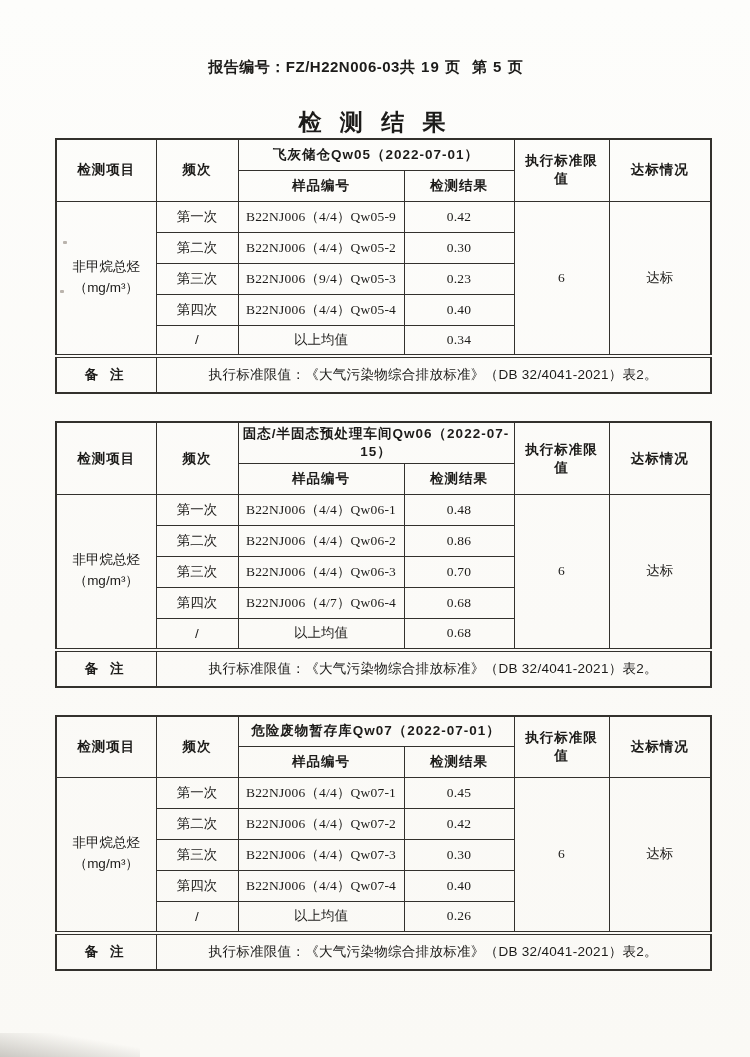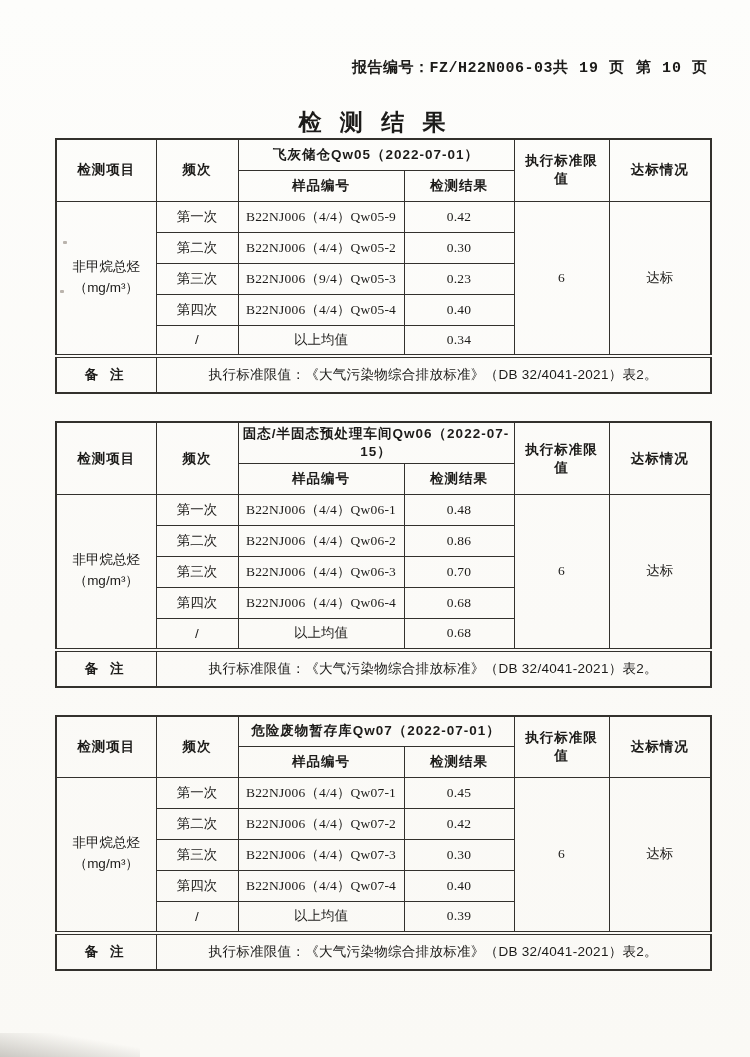--- a/index.html
+++ b/index.html
@@ -12,24 +12,23 @@
     position: relative;
     width: 750px;
     height: 1057px;
     background: linear-gradient(180deg, #fdfdfb 0%, #fbfaf7 60%, #faf9f5 100%);
     color: #1c1b19;
     overflow: hidden;
   }
   
   .page-header {
     display: flex;
-    justify-content: flex-end;
+    justify-content: center;
     align-items: baseline;
-    padding: 58px 42px 0 58px;
-    font-family: Liberation Mono, monospace;
+    padding: 58px 76px 0 58px;
   }
   .report-no {
     font-size: 15px;
     font-weight: 600;
     letter-spacing: 0.5px;
   }
   .page-count { display: flex; gap: 11px; }
   .page-count span {
     font-size: 15px;
     font-weight: 600;
@@ -97,21 +96,21 @@
 </style>
 </head>
 <body>
 
 <div class="page">
 
   <div class="page-header">
     <div class="report-no">报告编号：FZ/H22N006-03</div>
     <div class="page-count">
       <span>共 19 页</span>
-      <span>第 10 页</span>
+      <span>第 5 页</span>
     </div>
   </div>
 
   <div class="doc-title">检 测 结 果</div>
 
 
   <table class="report-table">
     <colgroup>
       <col style="width:100px">
         <col style="width:82px">
@@ -207,21 +206,21 @@
         <td class="latin">B22NJ006（4/4）Qw06-2</td>
         <td class="latin">0.86</td>
       </tr>
       <tr class="drow">
         <td>第三次</td>
         <td class="latin">B22NJ006（4/4）Qw06-3</td>
         <td class="latin">0.70</td>
       </tr>
       <tr class="drow">
         <td>第四次</td>
-        <td class="latin">B22NJ006（4/4）Qw06-4</td>
+        <td class="latin">B22NJ006（4/7）Qw06-4</td>
         <td class="latin">0.68</td>
       </tr>
       <tr class="drow">
         <td>/</td>
         <td>以上均值</td>
         <td class="latin">0.68</td>
       </tr>
       <tr class="nrow">
         <td class="note-label">备 注</td>
         <td colspan="5" class="note-text">执行标准限值：《大气污染物综合排放标准》（DB 32/4041-2021）表2。</td>
@@ -272,21 +271,21 @@
         <td class="latin">0.30</td>
       </tr>
       <tr class="drow">
         <td>第四次</td>
         <td class="latin">B22NJ006（4/4）Qw07-4</td>
         <td class="latin">0.40</td>
       </tr>
       <tr class="drow">
         <td>/</td>
         <td>以上均值</td>
-        <td class="latin">0.39</td>
+        <td class="latin">0.26</td>
       </tr>
       <tr class="nrow">
         <td class="note-label">备 注</td>
         <td colspan="5" class="note-text">执行标准限值：《大气污染物综合排放标准》（DB 32/4041-2021）表2。</td>
       </tr>
     </tbody>
   </table>
 
   <div class="speck" style="left:63px; top:241px;"></div>
   <div class="speck" style="left:60px; top:290px;"></div>

